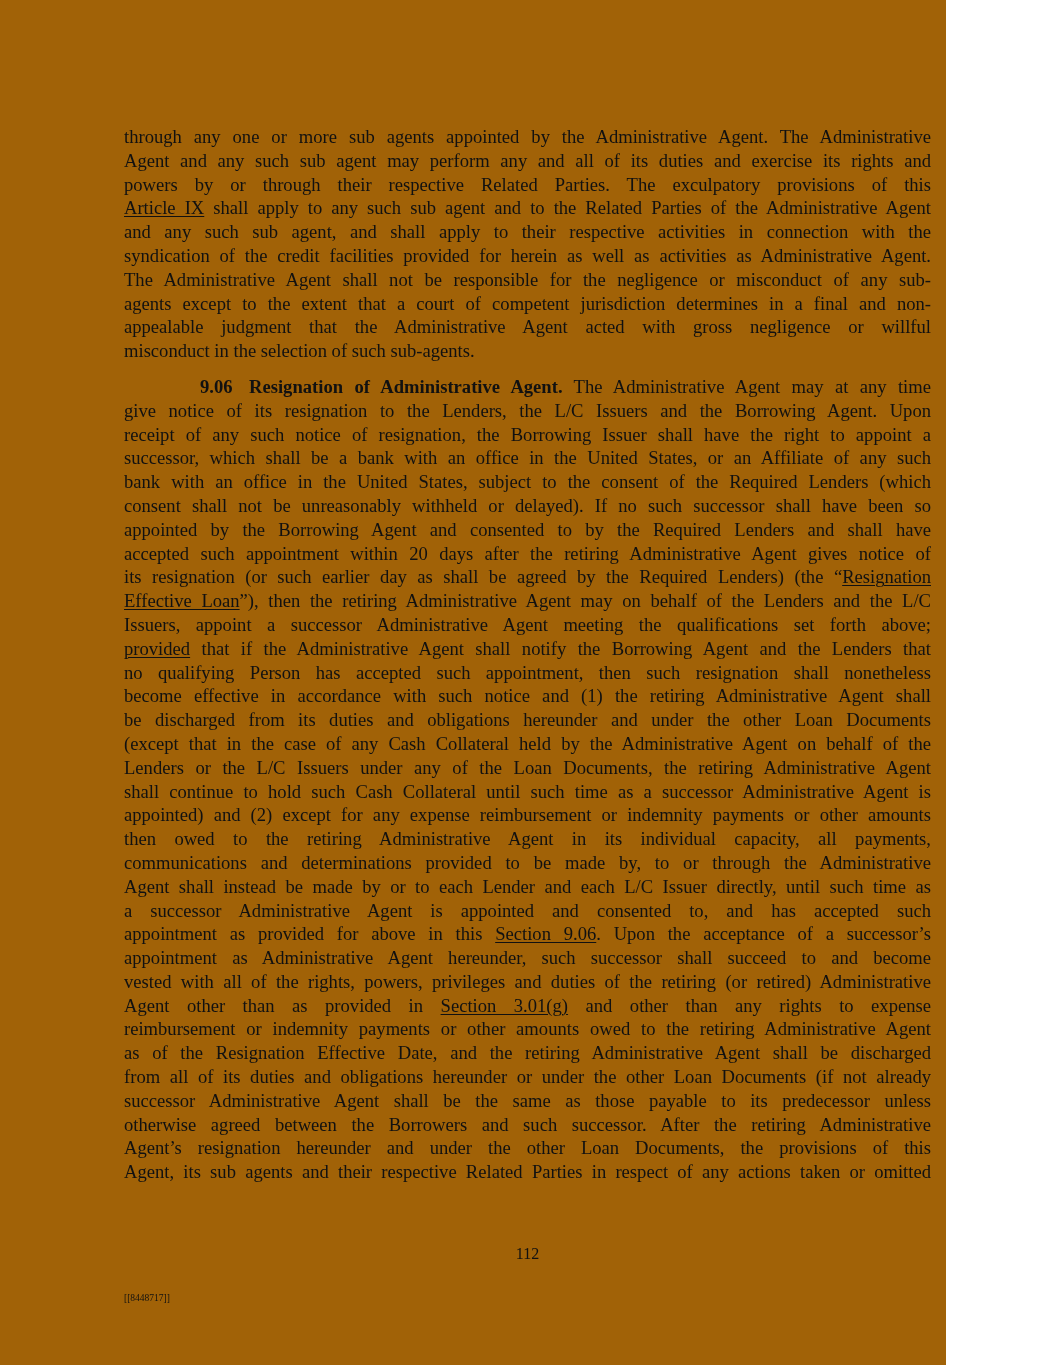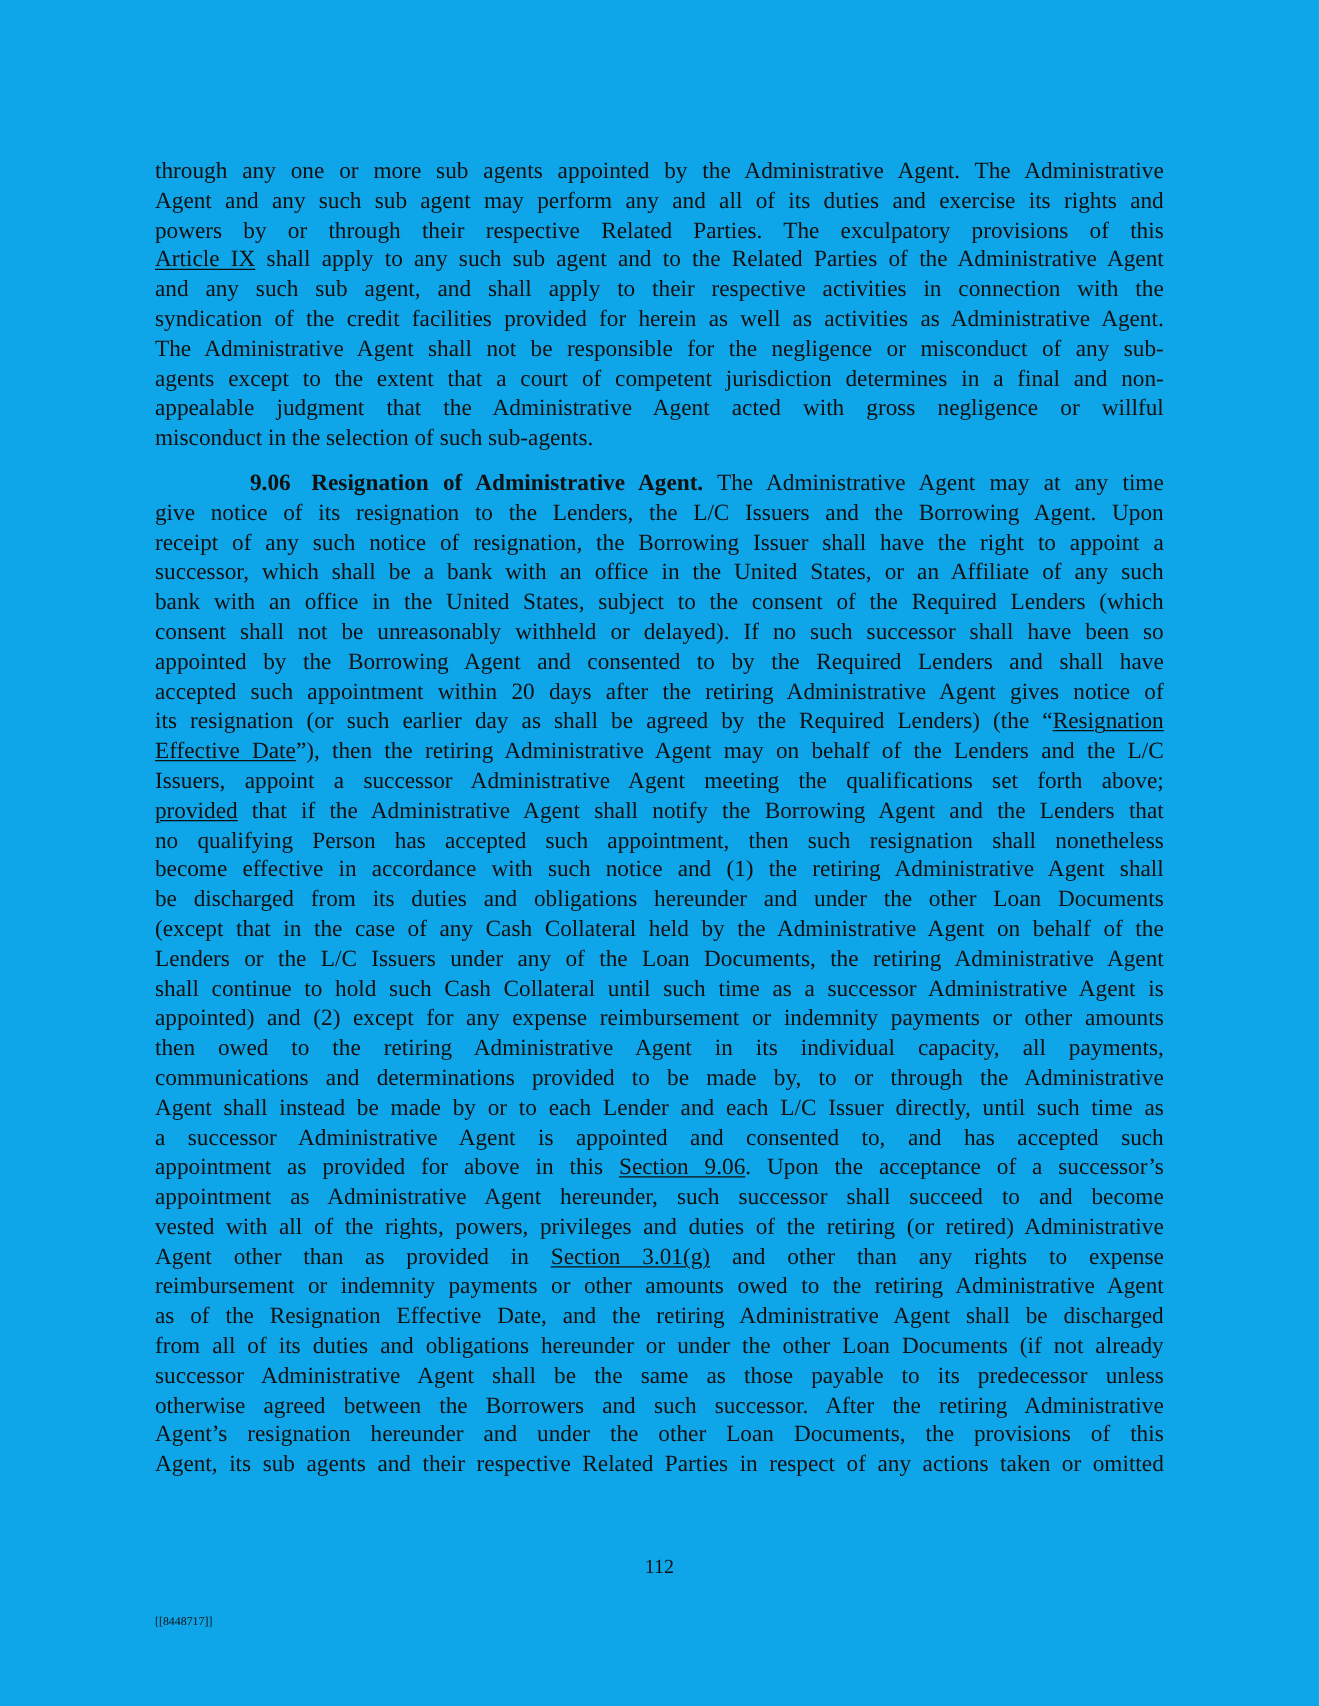--- a/index.html
+++ b/index.html
@@ -1,18 +1,18 @@
 <!DOCTYPE html>
 <html><head>
 <meta charset="utf-8">
 <style>
   html, body { margin: 0; padding: 0; background: #ffffff; }
   body { width: 1055px; height: 1365px; position: relative; overflow: hidden; }
   .page {
-    position: absolute; left: 0; top: 0; width: 1055px; height: 1365px; background: #0ea5e9;
+    position: absolute; left: 0; top: 0; width: 946px; height: 1365px; background: #a16207;
     color: #111;
     font-family: "Liberation Serif", "DejaVu Serif", serif;
   }
   .body-text {
     position: absolute; left: 124px; top: 125px; width: 807px;
     font-size: 18.6px; line-height: 23.8px;
   }
   .line {
     display: block; white-space: nowrap; text-align: justify; text-align-last: justify;
     height: 23.8px; overflow: visible;
@@ -55,21 +55,21 @@
     <div>
       <span class="line"><span class="indent"></span><span class="b sec-num">9.06</span><span class="b">Resignation of Administrative Agent.</span><span>  The Administrative Agent may at any time</span></span>
       <span class="line">give notice of its resignation to the Lenders, the L/C Issuers and the Borrowing Agent.  Upon</span>
       <span class="line">receipt of any such notice of resignation, the Borrowing Issuer shall have the right to appoint a</span>
       <span class="line">successor, which shall be a bank with an office in the United States, or an Affiliate of any such</span>
       <span class="line">bank with an office in the United States, subject to the consent of the Required Lenders (which</span>
       <span class="line">consent shall not be unreasonably withheld or delayed).  If no such successor shall have been so</span>
       <span class="line">appointed by the Borrowing Agent and consented to by the Required Lenders and shall have</span>
       <span class="line">accepted such appointment within 20 days after the retiring Administrative Agent gives notice of</span>
       <span class="line"><span>its resignation (or such earlier day as shall be agreed by the Required Lenders) (the “</span><span class="u">Resignation</span></span>
-      <span class="line"><span class="u">Effective Date</span><span>”), then the retiring Administrative Agent may on behalf of the Lenders and the L/C</span></span>
+      <span class="line"><span class="u">Effective Loan</span><span>”), then the retiring Administrative Agent may on behalf of the Lenders and the L/C</span></span>
       <span class="line">Issuers, appoint a successor Administrative Agent meeting the qualifications set forth above;</span>
       <span class="line"><span class="u">provided</span><span> that if the Administrative Agent shall notify the Borrowing Agent and the Lenders that</span></span>
       <span class="line">no qualifying Person has accepted such appointment, then such resignation shall nonetheless</span>
       <span class="line">become effective in accordance with such notice and (1) the retiring Administrative Agent shall</span>
       <span class="line">be discharged from its duties and obligations hereunder and under the other Loan Documents</span>
       <span class="line">(except that in the case of any Cash Collateral held by the Administrative Agent on behalf of the</span>
       <span class="line">Lenders or the L/C Issuers under any of the Loan Documents, the retiring Administrative Agent</span>
       <span class="line">shall continue to hold such Cash Collateral until such time as a successor Administrative Agent is</span>
       <span class="line">appointed) and (2) except for any expense reimbursement or indemnity payments or other amounts</span>
       <span class="line">then owed to the retiring Administrative Agent in its individual capacity, all payments,</span>

